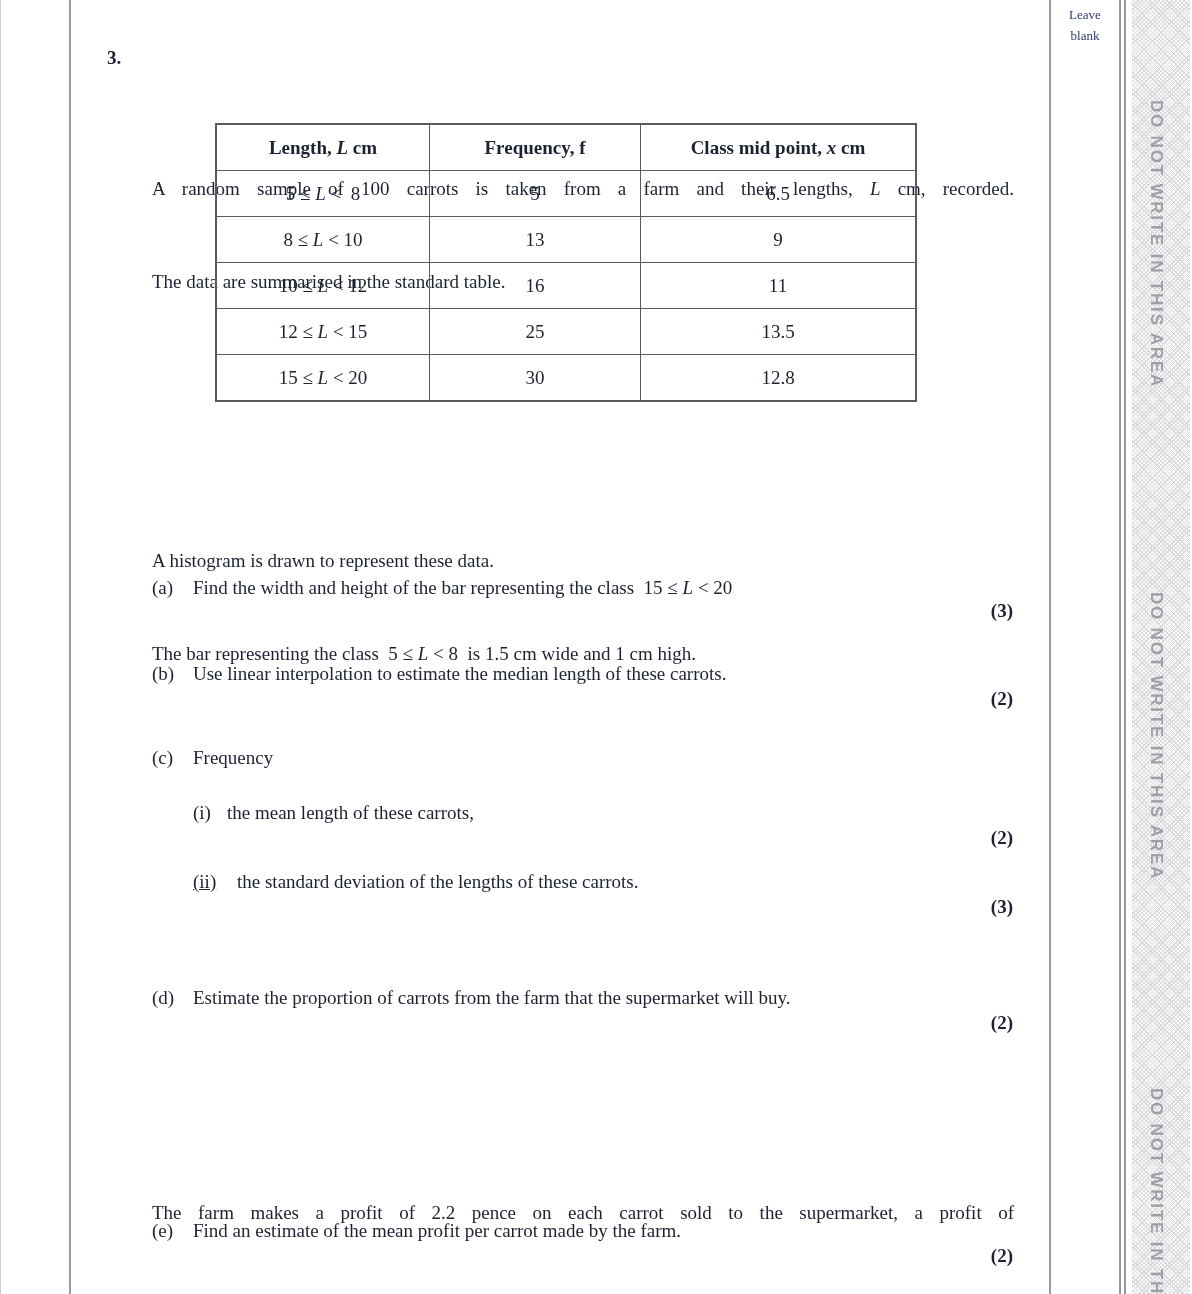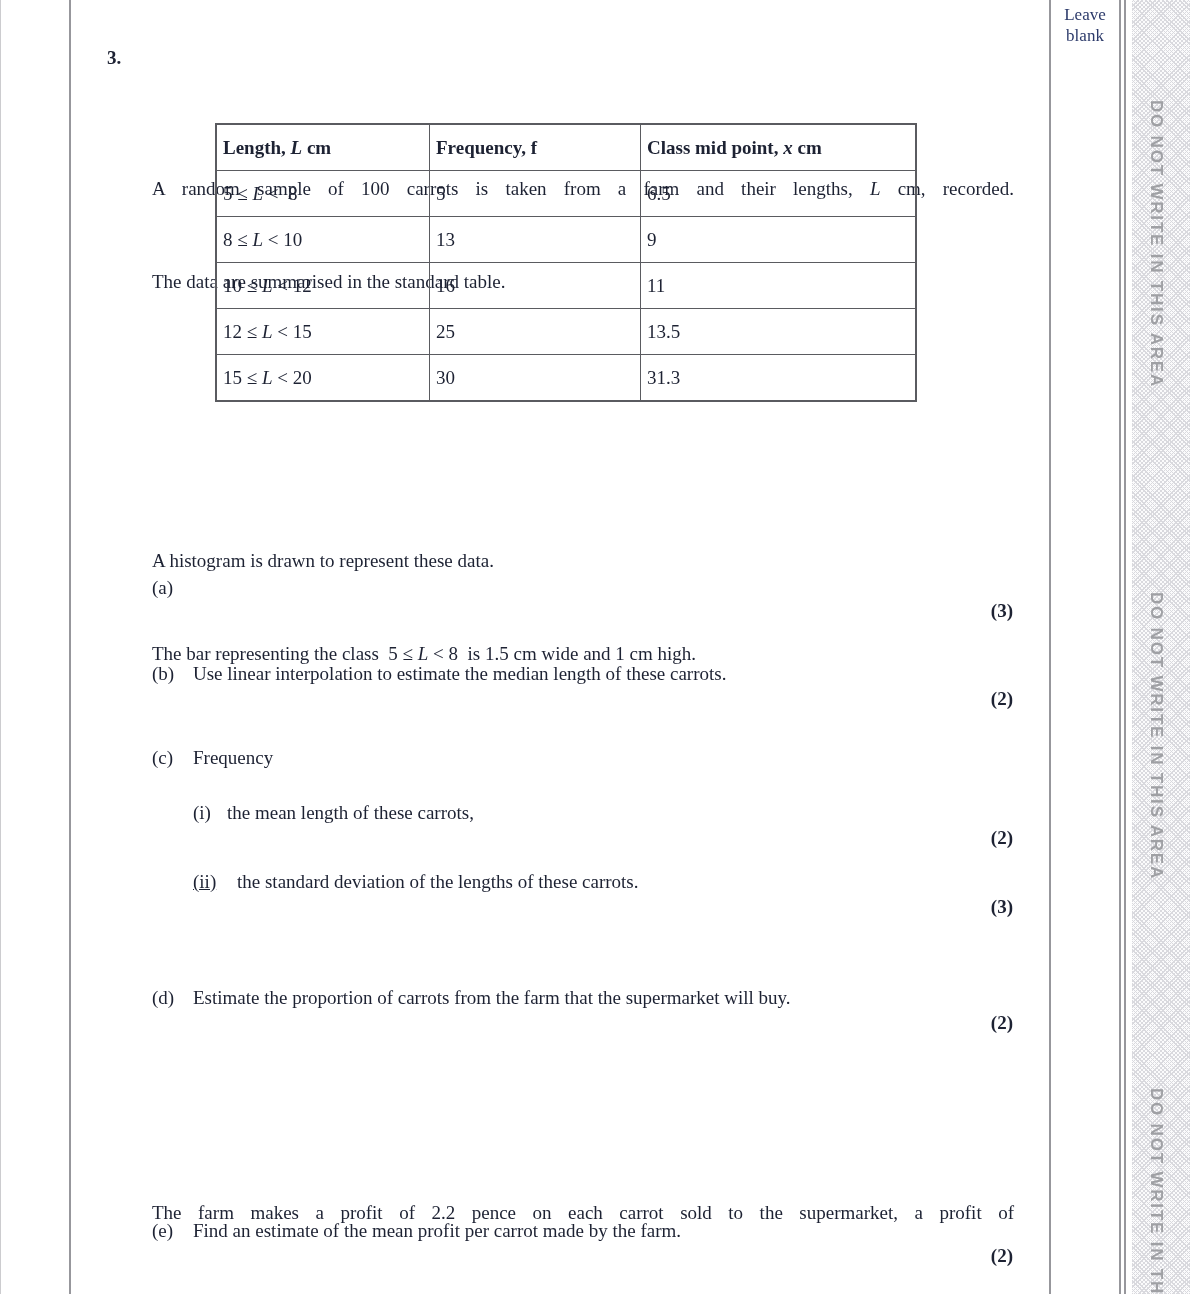--- a/index.html
+++ b/index.html
@@ -6,21 +6,21 @@
   .page {
     position:relative; width:1192px; height:1294px; background:#ffffff;
     overflow:hidden; font-family:"Liberation Serif", serif; color:#1d2233;
   }
   
   .vrule { position:absolute; top:0; bottom:0; background:#97979c; }
   .vrule.faint { background:#cccccf; }
   
   .leave-blank {
     position:absolute; left:1051px; top:4px; width:68px;
-    text-align:center; font-size:17px; line-height:21px; color:#2c3a6a;
+    text-align:center; font-size:13px; line-height:21px; color:#2c3a6a;
   }
   
   .hatch-strip {
     position:absolute; left:1132px; top:0; width:58px; height:1294px;
     background:
       repeating-linear-gradient(45deg,  #d9d9de 0 1px, rgba(0,0,0,0) 1px 3px),
       repeating-linear-gradient(-45deg, #d9d9de 0 1px, rgba(0,0,0,0) 1px 3px),
       #fbfbfc;
   }
   .vtext {
@@ -40,21 +40,21 @@
   .plabel { flex:none; width:41px; }
   .plabel.sub { width:34px; }
   .plabel.sub2 { width:44px;text-decoration:underline; }
   .marks { position:absolute; left:152px; width:861px; text-align:right; font-weight:bold; font-size:19px; }
   
   .dtable {
     position:absolute; left:215px; top:123px; border-collapse:collapse;
     font-size:19px; color:#1d2233; border:2px solid #5a5b60;
   }
   .dtable th, .dtable td {
-    border:1.5px solid #5a5b60; text-align:left; vertical-align:middle;
+    border:1.5px solid #5a5b60; text-align:center; vertical-align:middle;
     height:45px; padding:0 6px; white-space:pre;
   }
   .dtable th { font-weight:bold; }
   .col-len { width:200px; } .col-freq { width:198px; } .col-mid { width:262px; }
   i { font-style:italic; }
 </style>
 </head>
 <body>
 
 <div class="page">
@@ -106,32 +106,33 @@
         <td>11</td>
       </tr>
       <tr>
         <td>12 ≤ <i>L</i> &lt; 15</td>
         <td>25</td>
         <td>13.5</td>
       </tr>
       <tr>
         <td>15 ≤ <i>L</i> &lt; 20</td>
         <td>30</td>
-        <td>31.3</td>
+        <td>12.8</td>
       </tr>
     </tbody>
   </table>
 
   <div class="block" style="top:483px;">
     <div class="line">A histogram is drawn to represent these data.</div>
     <div class="line">The bar representing the class  5 ≤ <i>L</i> &lt; 8  is 1.5 cm wide and 1 cm high.</div>
   </div>
 
   <div class="block pline" style="top:572px;">
     <span class="plabel">(a)</span>
+    <span class="line">Find the width and height of the bar representing the class  15 ≤ <i>L</i> &lt; 20</span>
   </div>
   <div class="marks" style="top:600px;">(3)</div>
 
   <div class="block pline" style="top:658px;">
     <span class="plabel">(b)</span>
     <span class="line">Use linear interpolation to estimate the median length of these carrots.</span>
   </div>
   <div class="marks" style="top:688px;">(2)</div>
 
   <div class="block pline" style="top:742px;">

